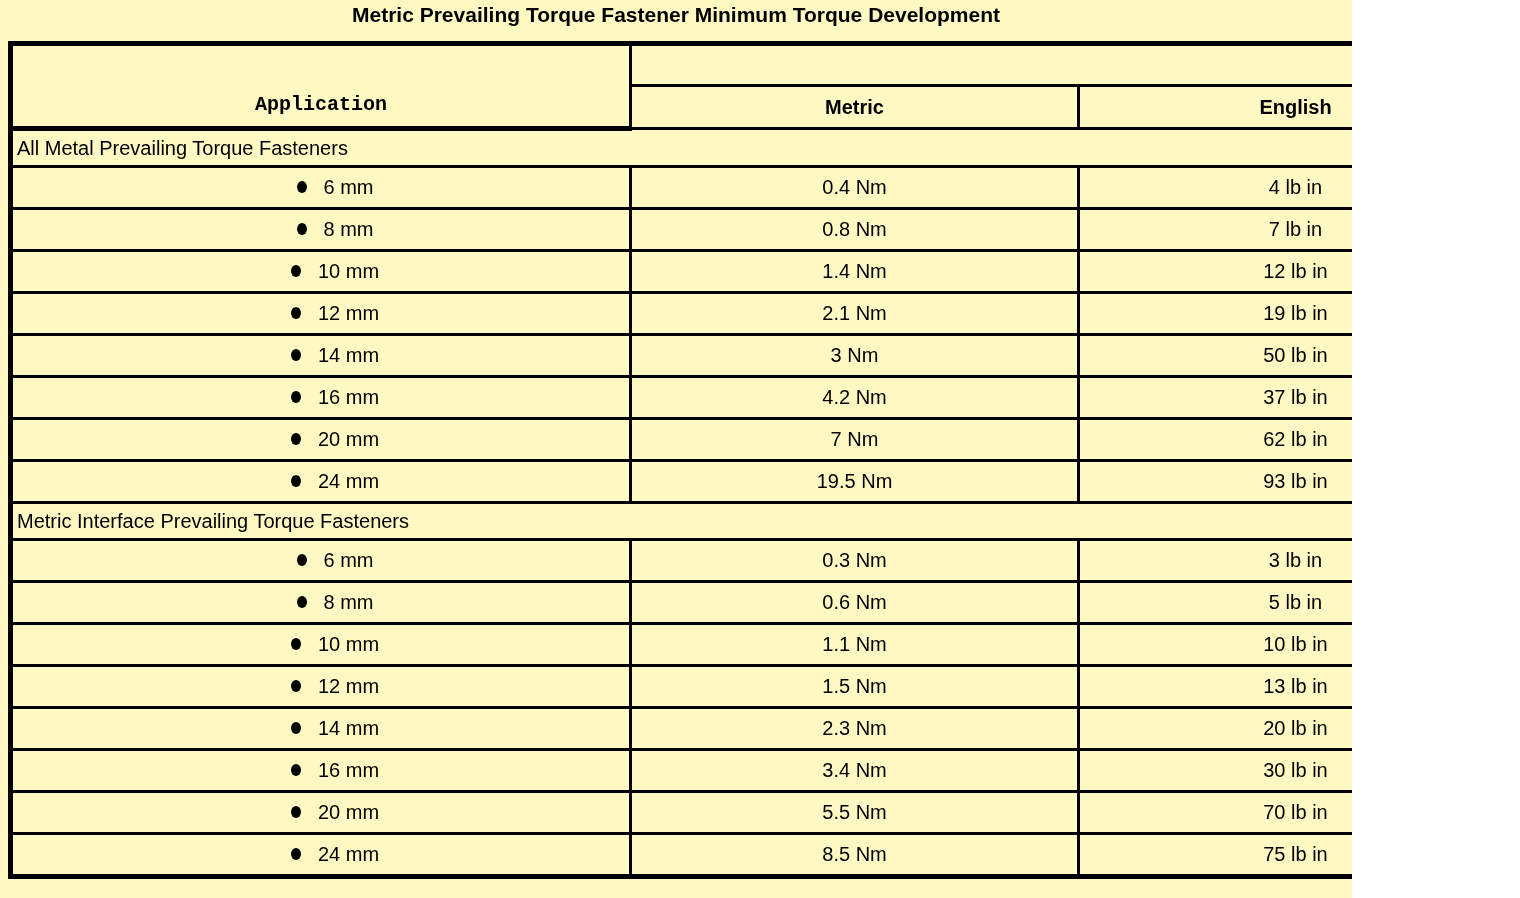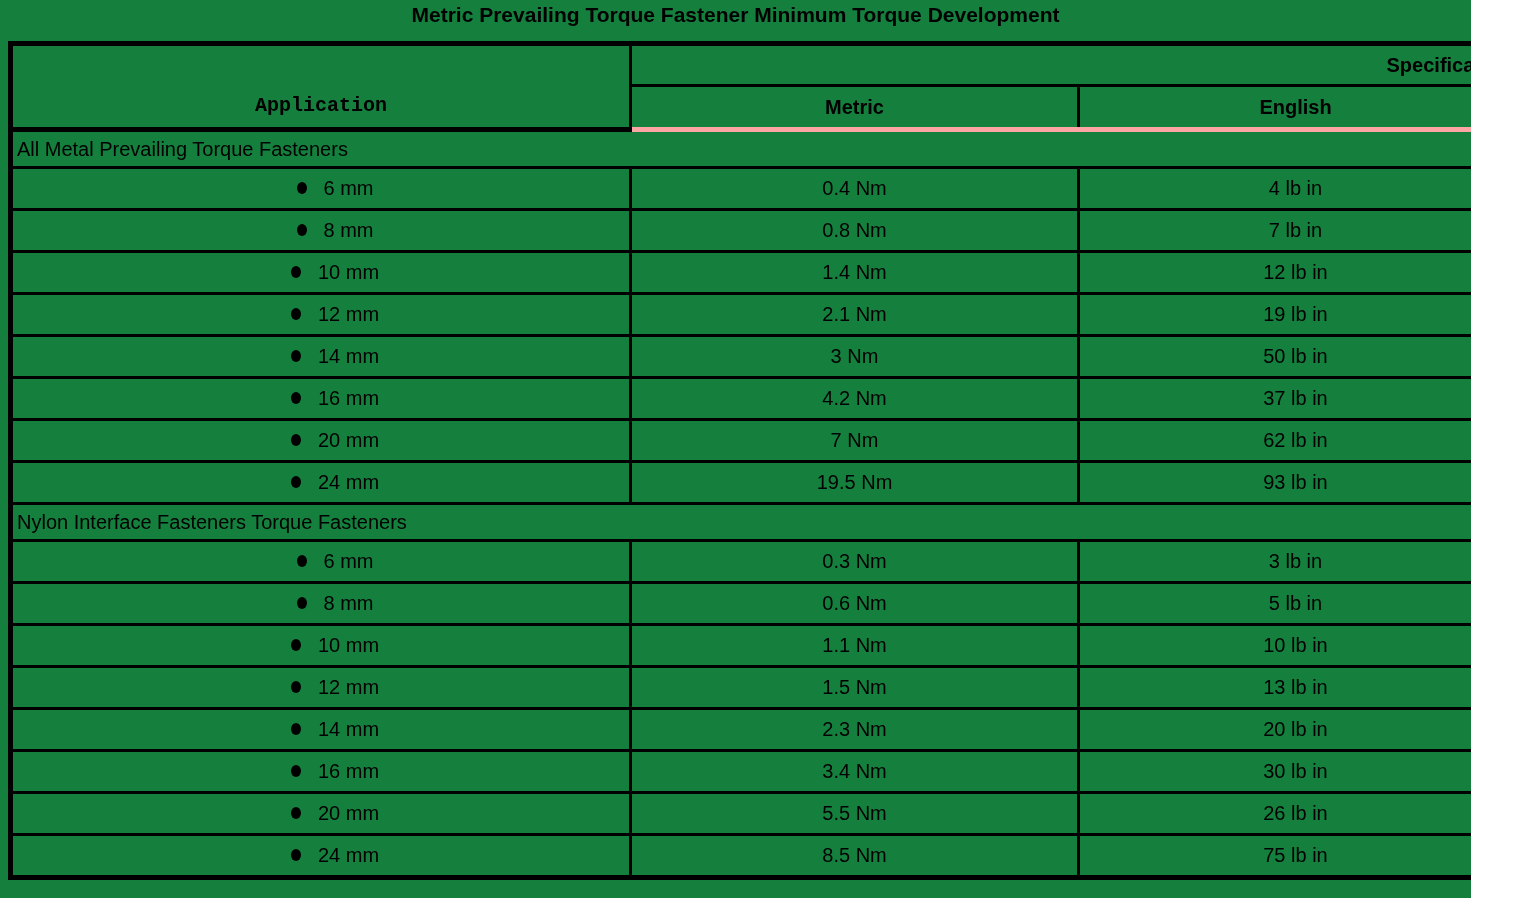--- a/index.html
+++ b/index.html
@@ -4,23 +4,23 @@
 <style>
   html, body {
     margin: 0;
     padding: 0;
     background: #ffffff;
     color: #000000;
     font-family: "Liberation Sans", sans-serif;
   }
   .page {
     position: relative;
-    width: 1471px;
+    width: 1352px;
     height: 898px;
-    background: #15803d;
+    background: #fef9c3;
     overflow: hidden;
   }
   .doc-title {
     text-align: center;
     font-weight: bold;
     font-size: 21px;
     padding-top: 3px;
     margin-bottom: 14px;
     letter-spacing: 0px;
   }
@@ -43,21 +43,21 @@
     height: 38px;
     font-weight: bold;
     text-align: right;
     vertical-align: middle;
   }
   tr.hdr2 th {
     height: 40px;
     font-weight: bold;
     text-align: center;
     vertical-align: middle;
-    border-bottom: 5px solid #fca5a5;
+    border-bottom: 1px solid #fca5a5;
   }
   th.app-th {
     vertical-align: bottom;
     text-align: center;
     font-weight: bold;
     padding-bottom: 10px;
     border-bottom: 5px solid #000000;
     font-family: Liberation Mono, monospace;
   }
   
@@ -158,21 +158,21 @@
       <td class="val-cell">7 Nm</td>
       <td class="val-cell">62 lb in</td>
     </tr>
     <tr class="data-row">
       <td class="app-cell"><span class="bullet"></span><span class="size-label">24 mm</span></td>
       <td class="val-cell">19.5 Nm</td>
       <td class="val-cell">93 lb in</td>
     </tr>
 
     <tr>
-      <td class="section-cell" colspan="3">Nylon Interface Fasteners Torque Fasteners</td>
+      <td class="section-cell" colspan="3">Metric Interface Prevailing Torque Fasteners</td>
     </tr>
 
     <tr class="data-row">
       <td class="app-cell"><span class="bullet"></span><span class="size-label">6 mm</span></td>
       <td class="val-cell">0.3 Nm</td>
       <td class="val-cell">3 lb in</td>
     </tr>
     <tr class="data-row">
       <td class="app-cell"><span class="bullet"></span><span class="size-label">8 mm</span></td>
       <td class="val-cell">0.6 Nm</td>
@@ -194,21 +194,21 @@
       <td class="val-cell">20 lb in</td>
     </tr>
     <tr class="data-row">
       <td class="app-cell"><span class="bullet"></span><span class="size-label">16 mm</span></td>
       <td class="val-cell">3.4 Nm</td>
       <td class="val-cell">30 lb in</td>
     </tr>
     <tr class="data-row">
       <td class="app-cell"><span class="bullet"></span><span class="size-label">20 mm</span></td>
       <td class="val-cell">5.5 Nm</td>
-      <td class="val-cell">26 lb in</td>
+      <td class="val-cell">70 lb in</td>
     </tr>
     <tr class="data-row">
       <td class="app-cell"><span class="bullet"></span><span class="size-label">24 mm</span></td>
       <td class="val-cell">8.5 Nm</td>
       <td class="val-cell">75 lb in</td>
     </tr>
 
   </tbody>
     </table>
 </div>

